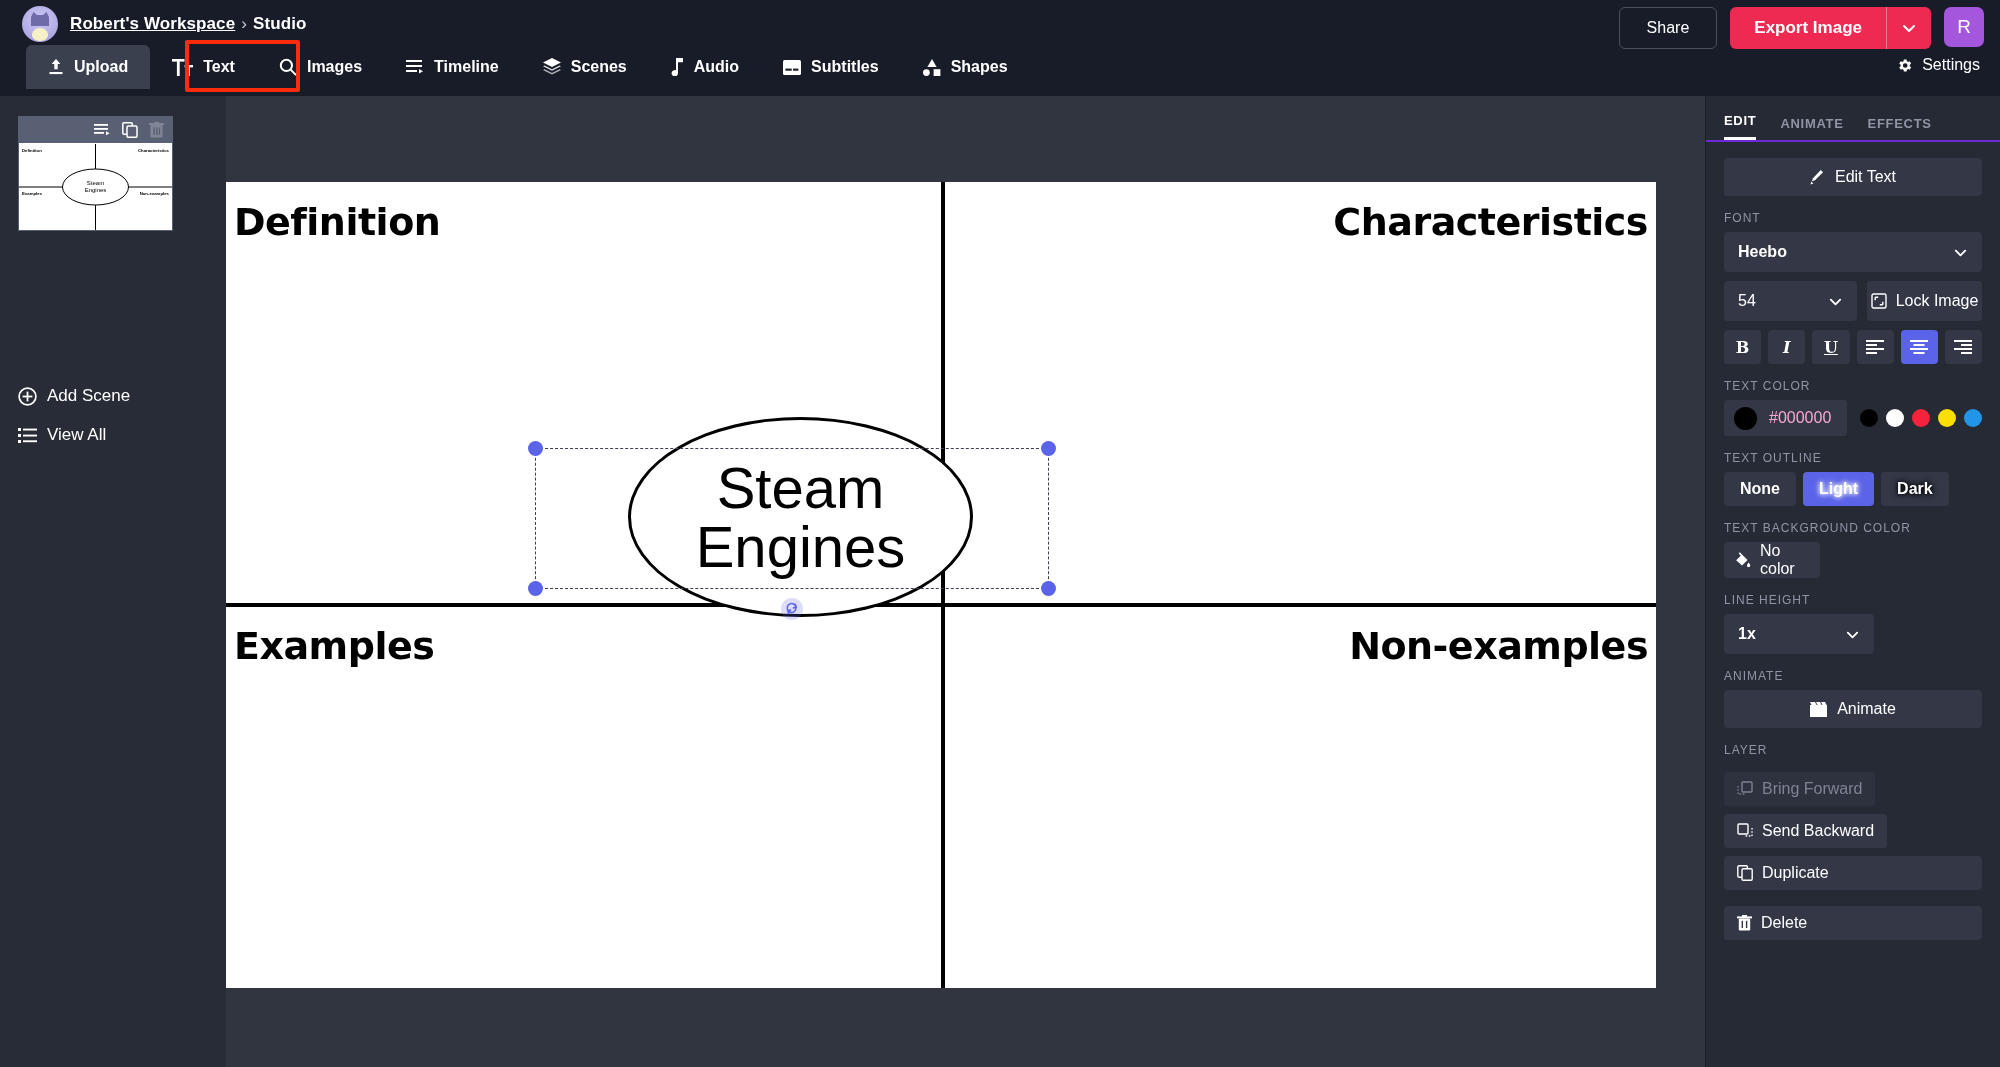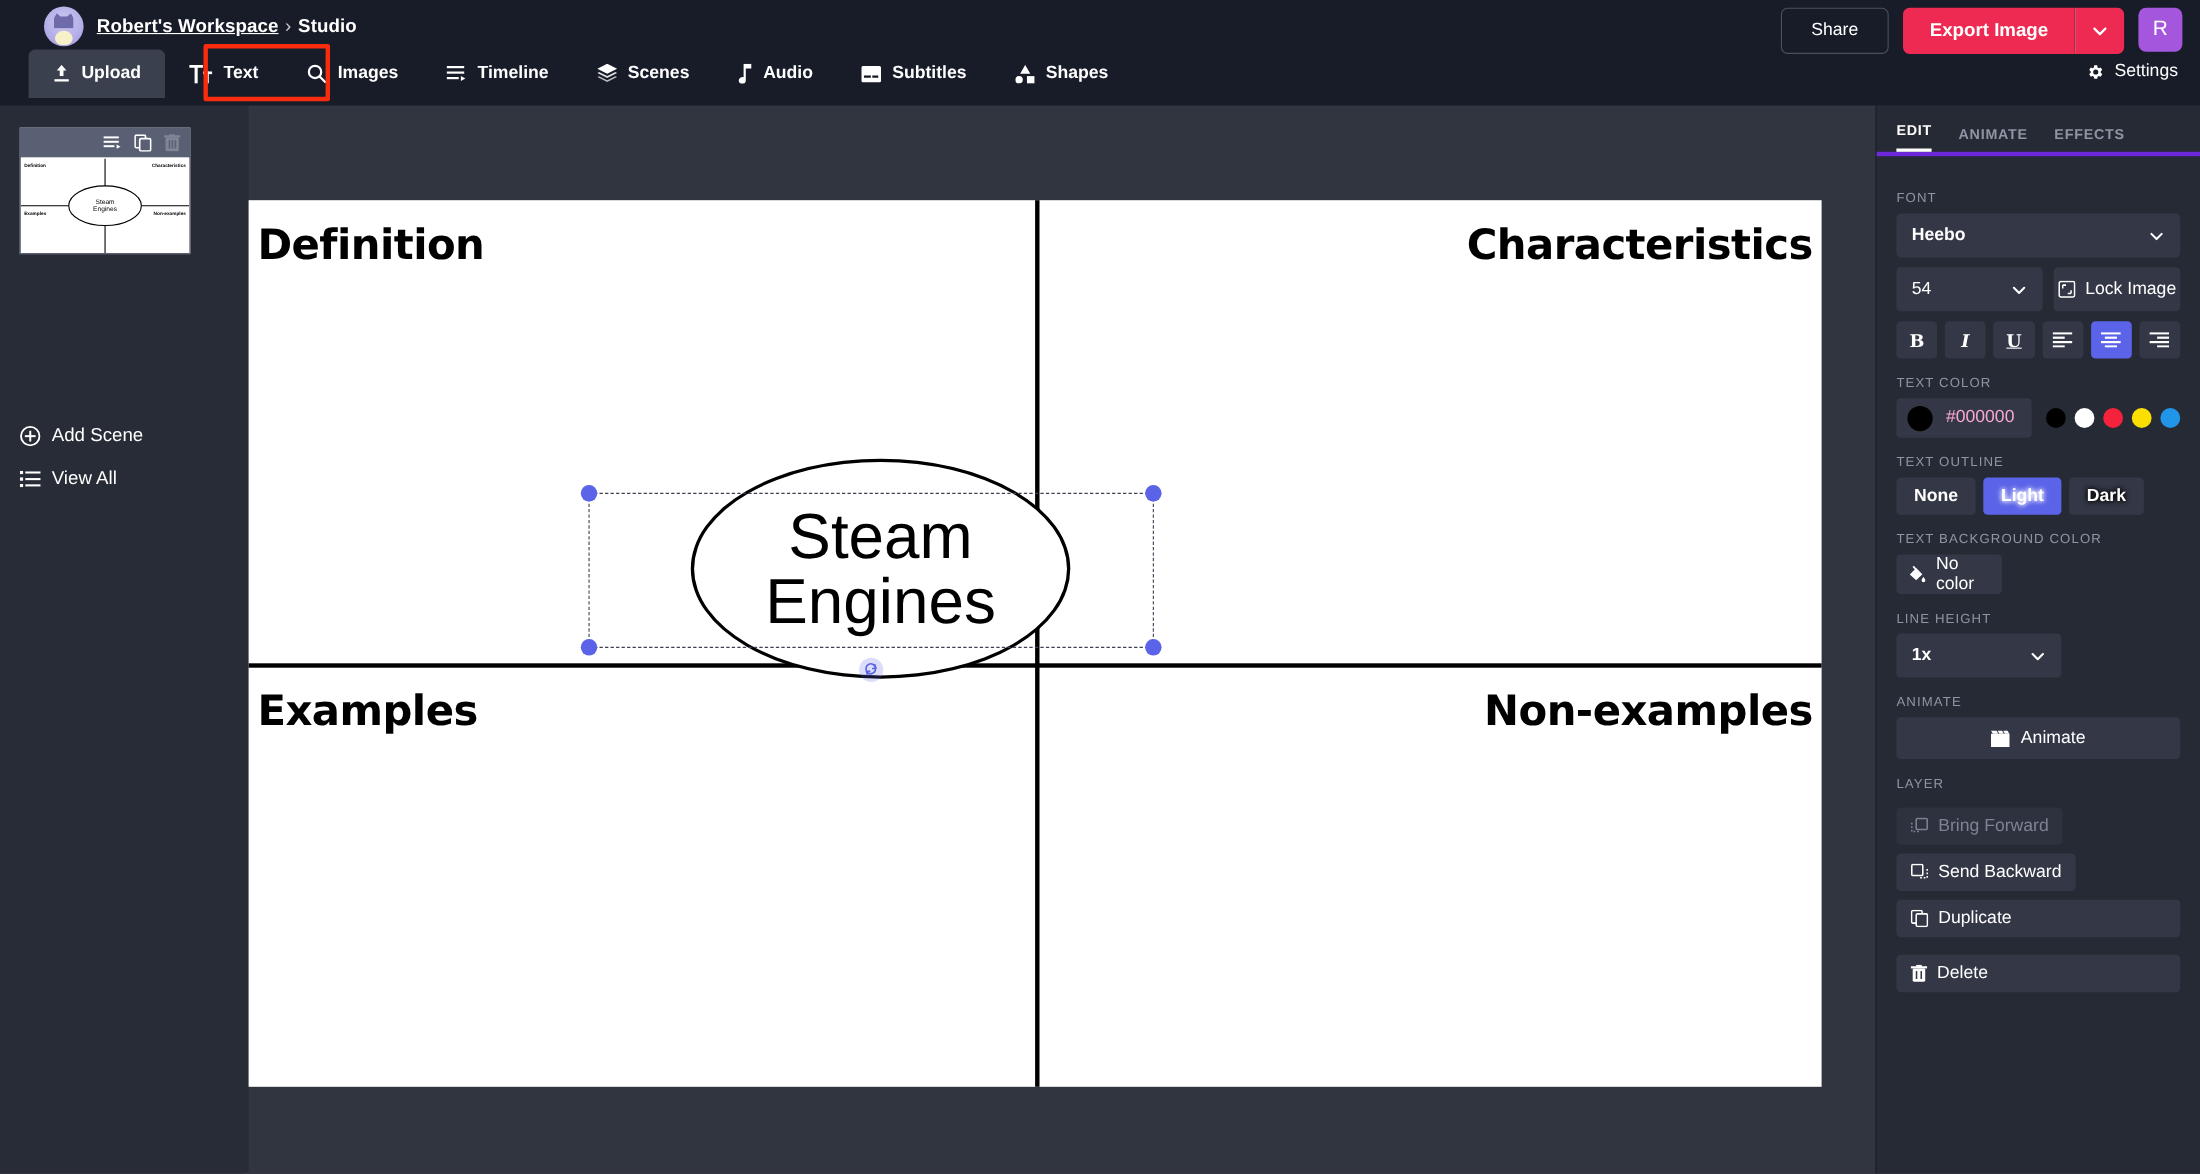--- a/index.html
+++ b/index.html
@@ -10,21 +10,21 @@
     overflow: hidden;
   }
   #app { position: relative; width: 2000px; height: 1067px; }
 
   
   .topbar {
     position: absolute; left: 0; top: 0; width: 2000px; height: 96px;
     background: #181c28;
   }
   .brand {
-    position: absolute; left: 40px; top: 6px;
+    position: absolute; left: 22px; top: 6px;
     display: flex; align-items: center; gap: 12px;
   }
   .avatar-img {
     width: 36px; height: 36px; border-radius: 50%;
     background: radial-gradient(circle at 50% 38%, #cfc9f2 0%, #b5b0e8 55%, #9f99dc 100%);
     position: relative; overflow: hidden;
   }
   .avatar-img::before {
     content: ""; position: absolute; left: 9px; top: 6px;
     width: 18px; height: 14px; background: #6f6aa8;
@@ -172,21 +172,21 @@
   }
 
   
   .rightpanel {
     position: absolute; left: 1705px; top: 96px; width: 295px; height: 971px;
     background: #262a35; border-left: 1px solid #1d2029;
   }
   .rp-tabs {
     display: flex; align-items: flex-end; gap: 24px;
     padding: 14px 18px 0 18px; height: 46px;
-    border-bottom: 4px solid #6d28d9;
+    border-bottom: 2px solid #6d28d9;
   }
   .rp-tab {
     font-size: 13px; letter-spacing: .7px; color: #8f95a5; cursor: pointer;
     padding-bottom: 9px; font-weight: 600;
   }
   .rp-tab.active { color: #ffffff; border-bottom: 3px solid #ffffff; }
   .rp-body { padding: 16px 18px 0 18px; }
   .full-btn {
     width: 100%; height: 38px; background: #343846; border: none; border-radius: 4px;
     color: #fff; font-size: 16px; font-family: inherit; cursor: pointer;
@@ -486,20 +486,29 @@
   <div class="rightpanel">
 
     <div class="rp-tabs">
       <div class="rp-tab active">EDIT</div>
       <div class="rp-tab">ANIMATE</div>
       <div class="rp-tab">EFFECTS</div>
     </div>
 
     <div class="rp-body">
 
+      <button class="full-btn">
+        <span>
+          <svg width="15" height="15" viewBox="0 0 15 15" fill="#fff">
+              <path d="M10.8 0L13 2.2l-8 8L2 11.3l1-3z"></path>
+              <path d="M0.4 14.6l3-1-2-2z"></path>
+            </svg>
+        </span>
+        <span>Edit Text</span>
+      </button>
 
       <div class="section-lab">FONT</div>
 
       <div class="select-box">
         <span>Heebo</span>
         <span>
           <svg width="15" height="15" viewBox="0 0 16 16">
               <path d="M3 6l5 5 5-5" stroke="#fff" stroke-width="2" fill="none" stroke-linecap="round" stroke-linejoin="round"></path>
             </svg>
         </span>

